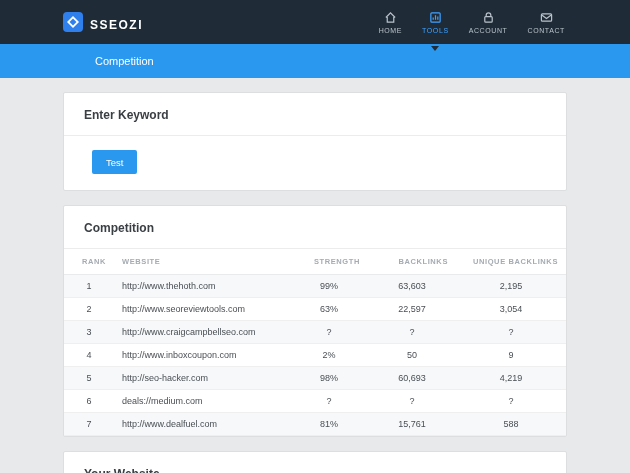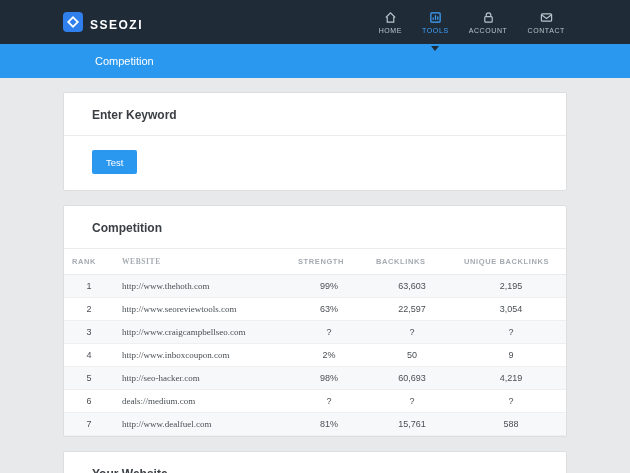--- a/index.html
+++ b/index.html
@@ -27,38 +27,38 @@
     border-top:5px solid #1f2c38; z-index:5; }
 
   
   .page-header{ height:34px; background:#2b98f0; display:flex; align-items:center;
     padding-left:95px; }
   .page-title{ color:#ffffff; font-size:11px; }
 
   
   .card{ width:504px; margin:14px auto 0; background:#ffffff;
     border:1px solid #dcdedf; border-radius:2px; }
-  .card-header{ padding:12px 28px; border-bottom:1px solid #ececec; }
+  .card-header{ padding:12px 20px; border-bottom:1px solid #ececec; }
   .card-title{ font-size:12px; font-weight:bold; color:#3a3f44; }
 
   
   .card-body{ padding:14px 20px 16px; display:flex; align-items:center; }
   .kw-input{ width:150px; height:24px; border:1px solid #c9cdd1; border-radius:2px;
     padding:0 8px; font-size:9.5px; color:#444; font-family:"Liberation Sans",sans-serif; }
   .test-btn{ margin-left:8px; height:24px; padding:3px 14px; background:#2b98f0;
     color:#fff; border:none; border-radius:2px; font-size:9.5px; cursor:pointer;
     font-family:"Liberation Sans",sans-serif; }
 
   
   table{ width:100%; border-collapse:collapse; }
   th{ font-size:7.5px; letter-spacing:.6px; color:#a5abb2; font-weight:bold;
-    padding:8px 8px; border-bottom:1px solid #e9eaec; text-align:left; }
+    padding:8px 8px; border-bottom:1px solid #e9eaec; text-align:right; }
   td{ font-size:9px; color:#4a4f54; padding:6px 8px; border-bottom:1px solid #efefef;
     text-align:center; }
-  th.c-site, td.c-site{ text-align:left;font-family:Liberation Serif, serif; }
+  th.c-site, td.c-site{ text-align:left; }
   .c-rank{ width:50px; }
   .c-strength{ width:78px; }
   .c-back{ width:88px; }
   .c-uniq{ width:110px; }
   tbody tr:nth-child(odd){ background:#f6f8f9; }
 </style>
 </head>
 <body>
 
 <div class="navbar">

